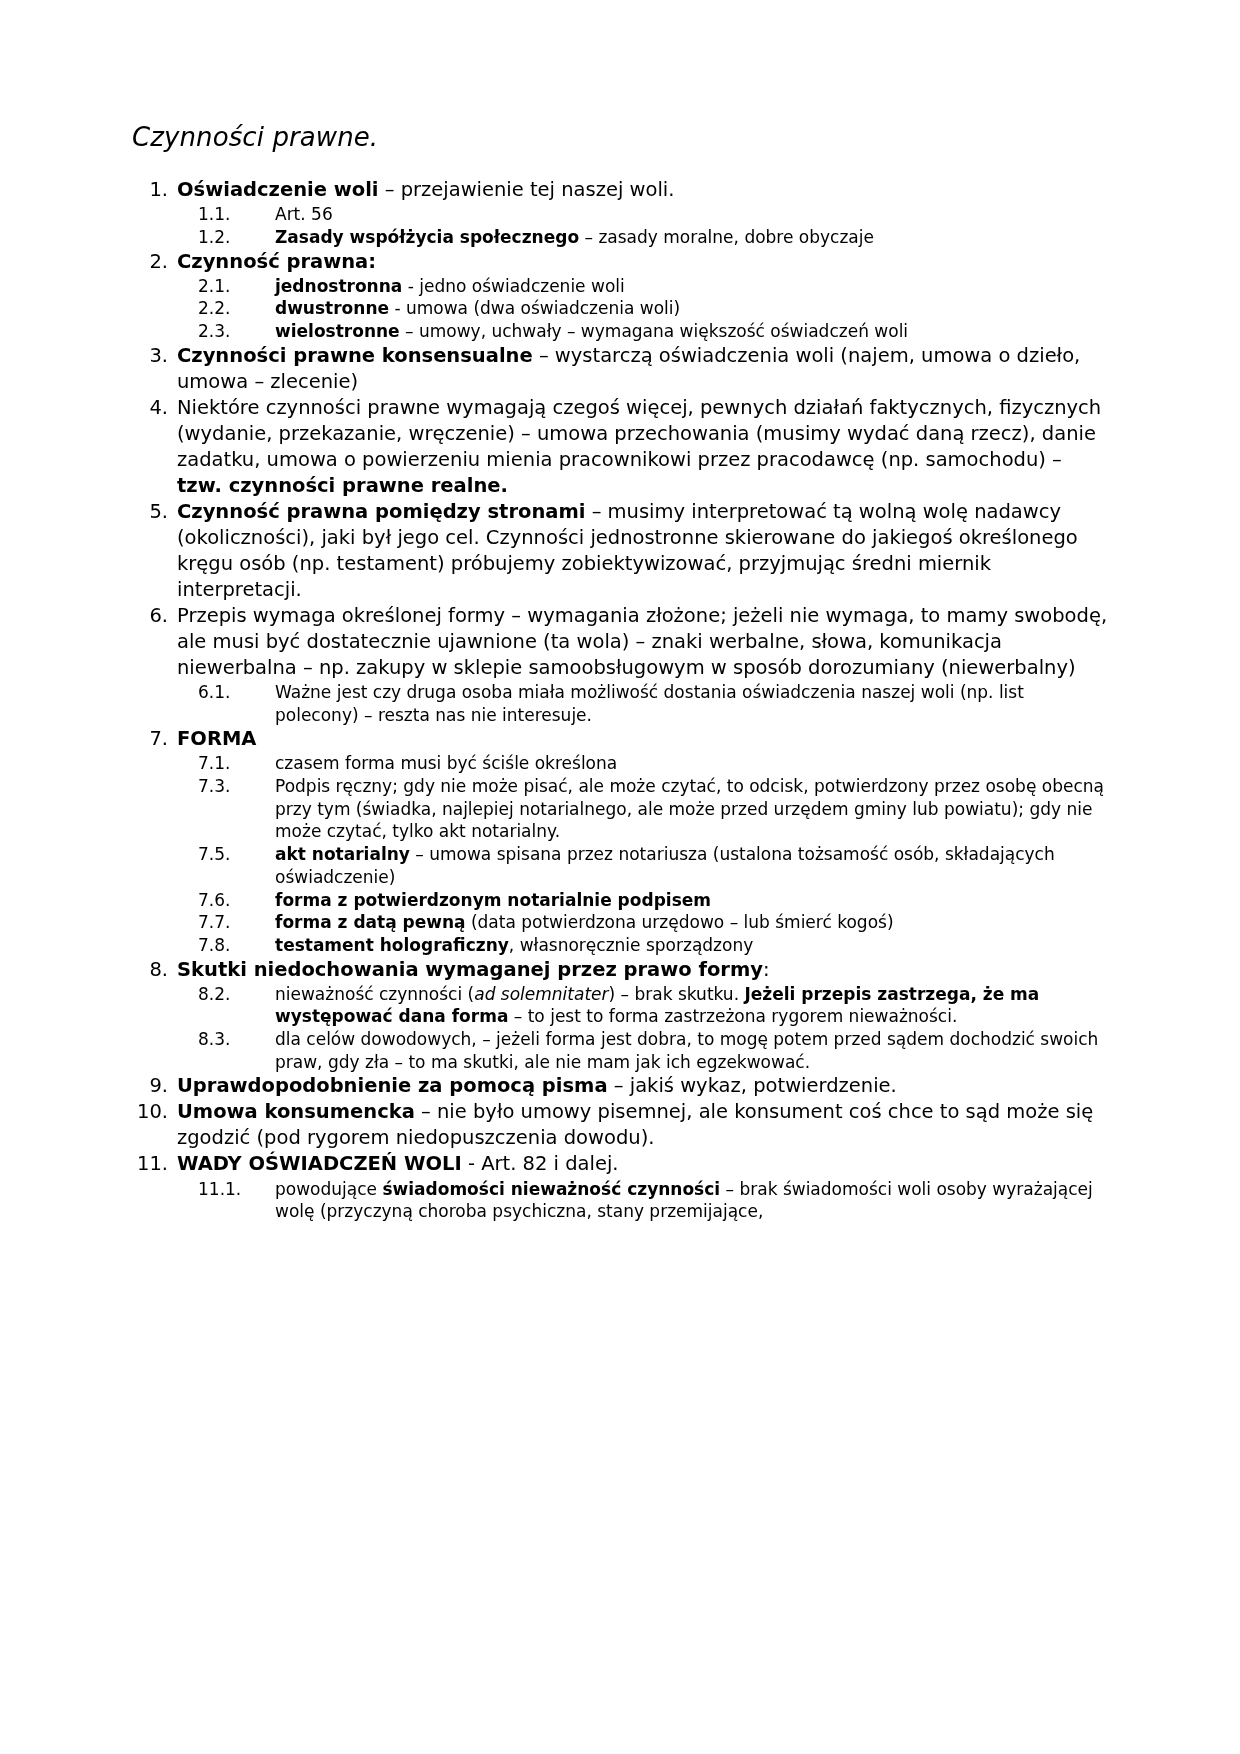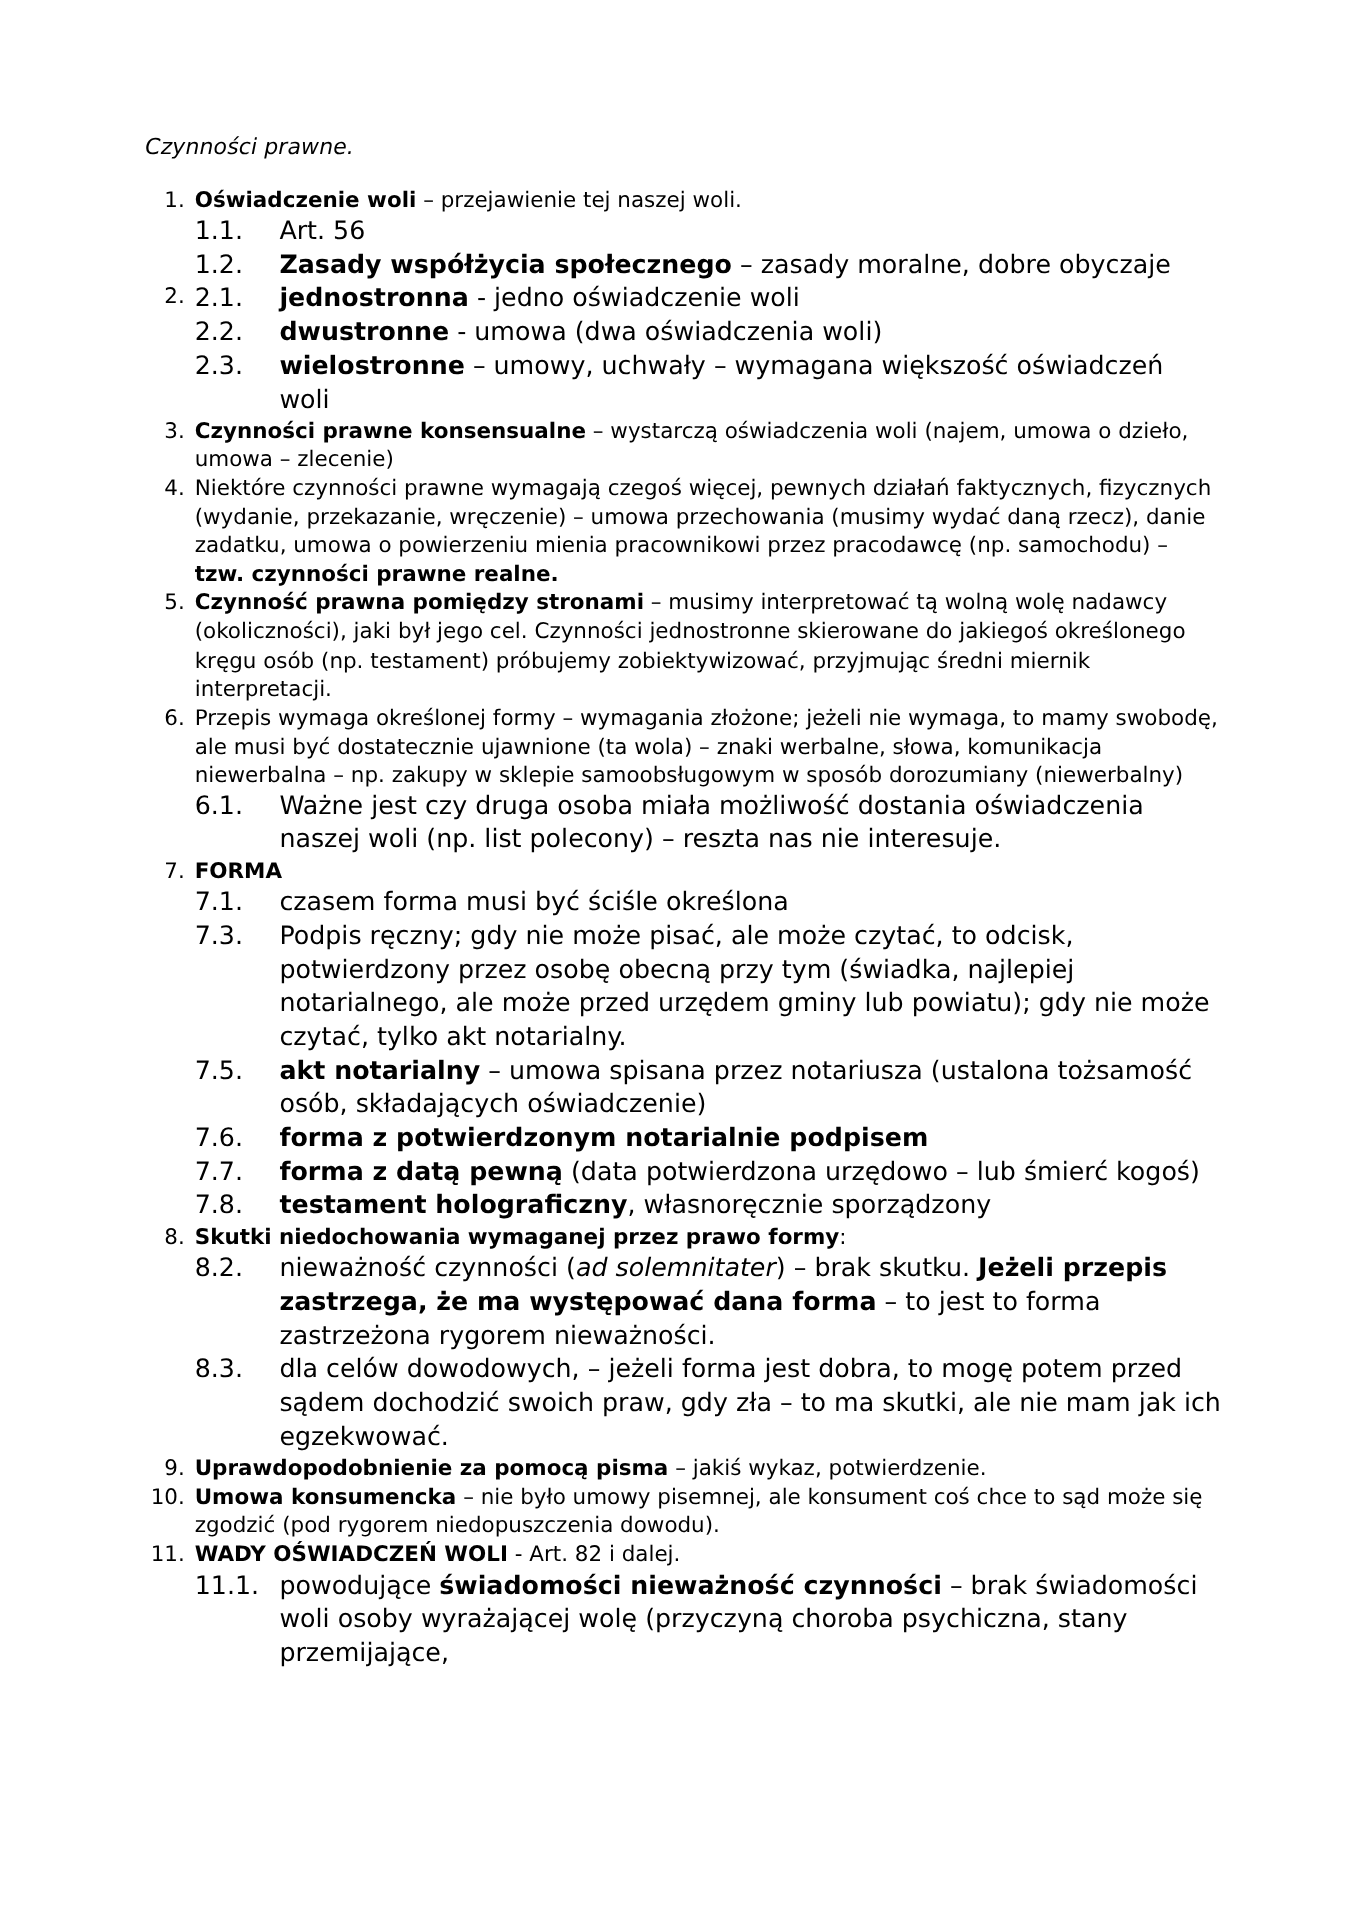--- a/index.html
+++ b/index.html
@@ -15,21 +15,21 @@
   }
   .page {
     width: 1240px;
     min-height: 1754px;
     box-sizing: border-box;
     padding: 120px 130px 60px 130px;
     position: relative;
   }
   .doc-title {
     font-style: italic;
-    font-size: 20px;
+    font-size: 26px;
     line-height: 1.35;
     margin: 0 0 22px 2px;
     letter-spacing: 0.1px;
   }
   ol.lvl1 {
     list-style: none;
     margin: 0;
     padding: 0;
   }
   ol.lvl1 > li {
@@ -48,22 +48,23 @@
     font-weight: normal;
   }
   ol.lvl2 {
     list-style: none;
     margin: 0;
     padding: 0;
   }
   ol.lvl2 > li {
     position: relative;
     padding-left: 77px;
-    font-size: 23px;
+    font-size: 17px;
     line-height: 1.335;
+    margin-left: 21px;
   }
   ol.lvl2 > li > .num {
     position: absolute;
     left: 0;
     top: 0;
     width: 62px;
     text-align: left;
   }
   .b { font-weight: bold; }
   .i { font-style: italic; }
@@ -86,20 +87,21 @@
             <span class="txt">Art. 56</span>
           </li>
           <li>
             <span class="num">1.2.</span>
             <span class="txt"><span class="b">Zasady współżycia społecznego</span> – zasady moralne, dobre obyczaje</span>
           </li>
         </ol>
       </li>
       <li>
         <span class="num">2.</span>
+        <span class="txt"><span class="b">Czynność prawna:</span></span>
         <ol class="lvl2">
           <li>
             <span class="num">2.1.</span>
             <span class="txt"><span class="b">jednostronna</span> - jedno oświadczenie woli</span>
           </li>
           <li>
             <span class="num">2.2.</span>
             <span class="txt"><span class="b">dwustronne</span>  - umowa (dwa oświadczenia woli)</span>
           </li>
           <li>

